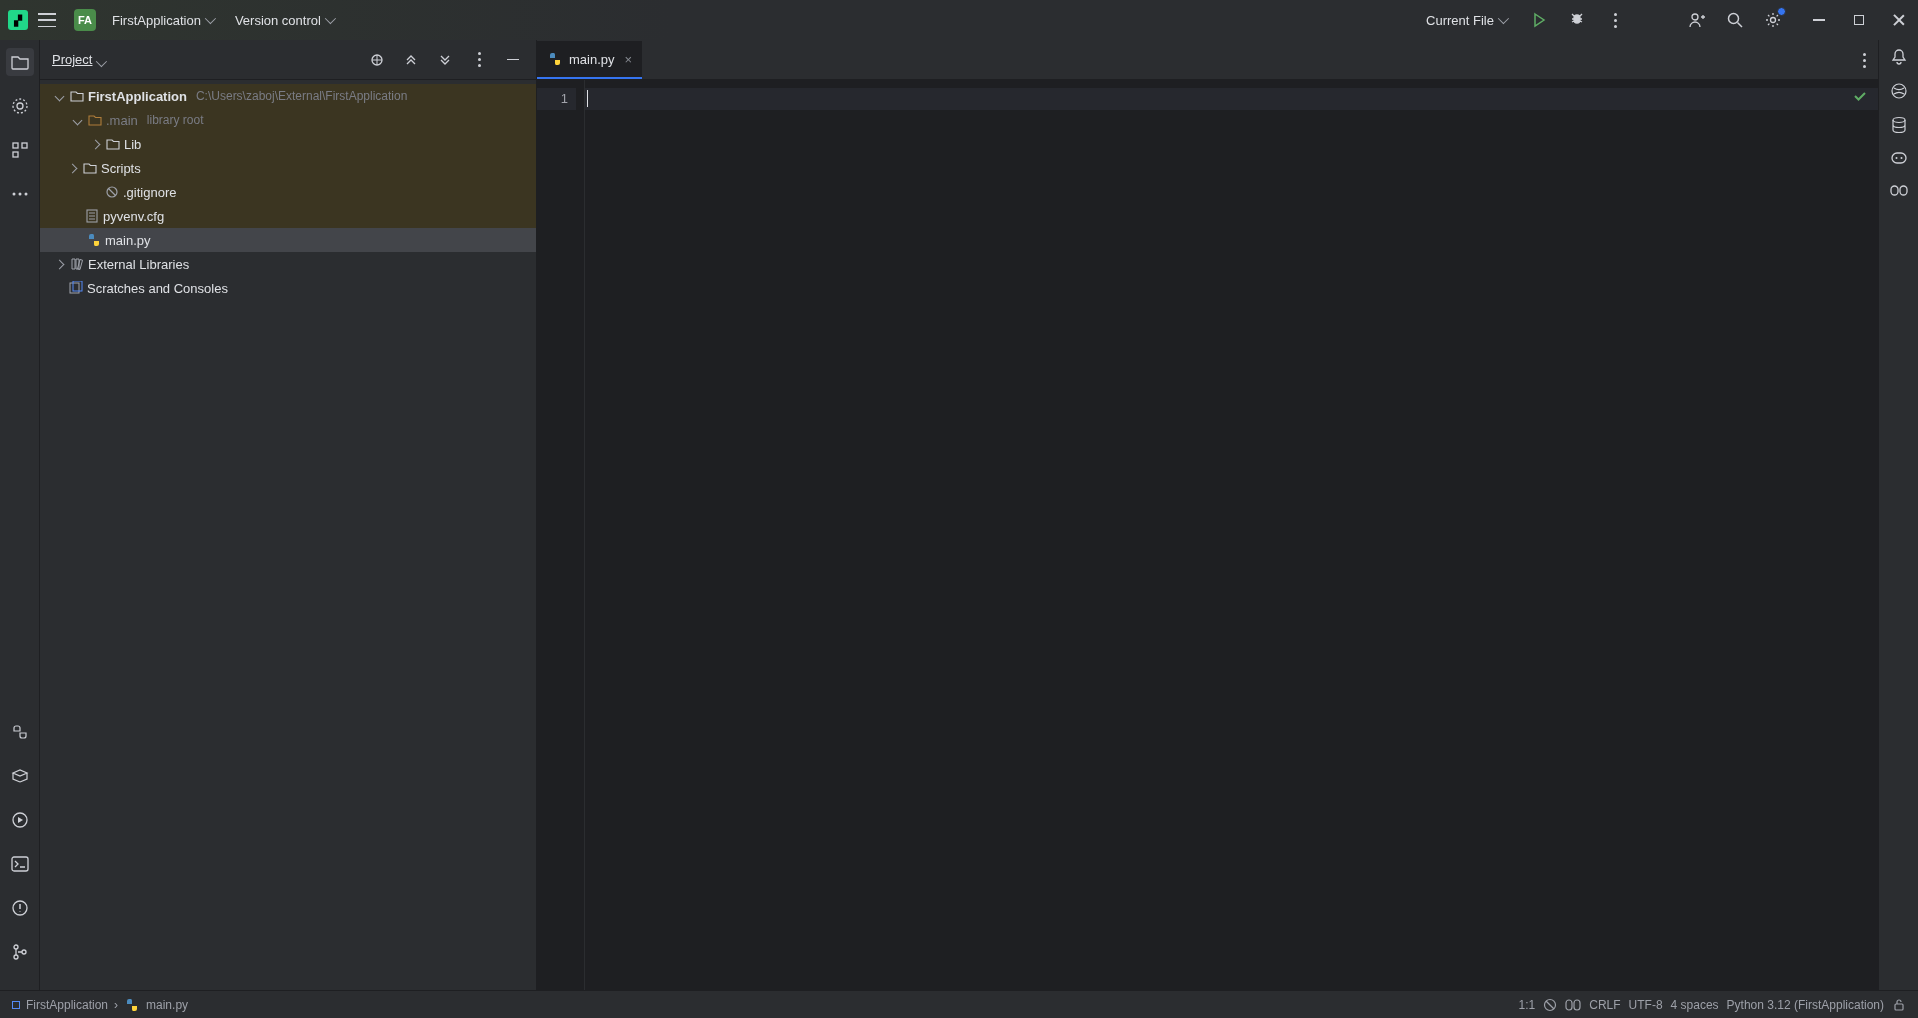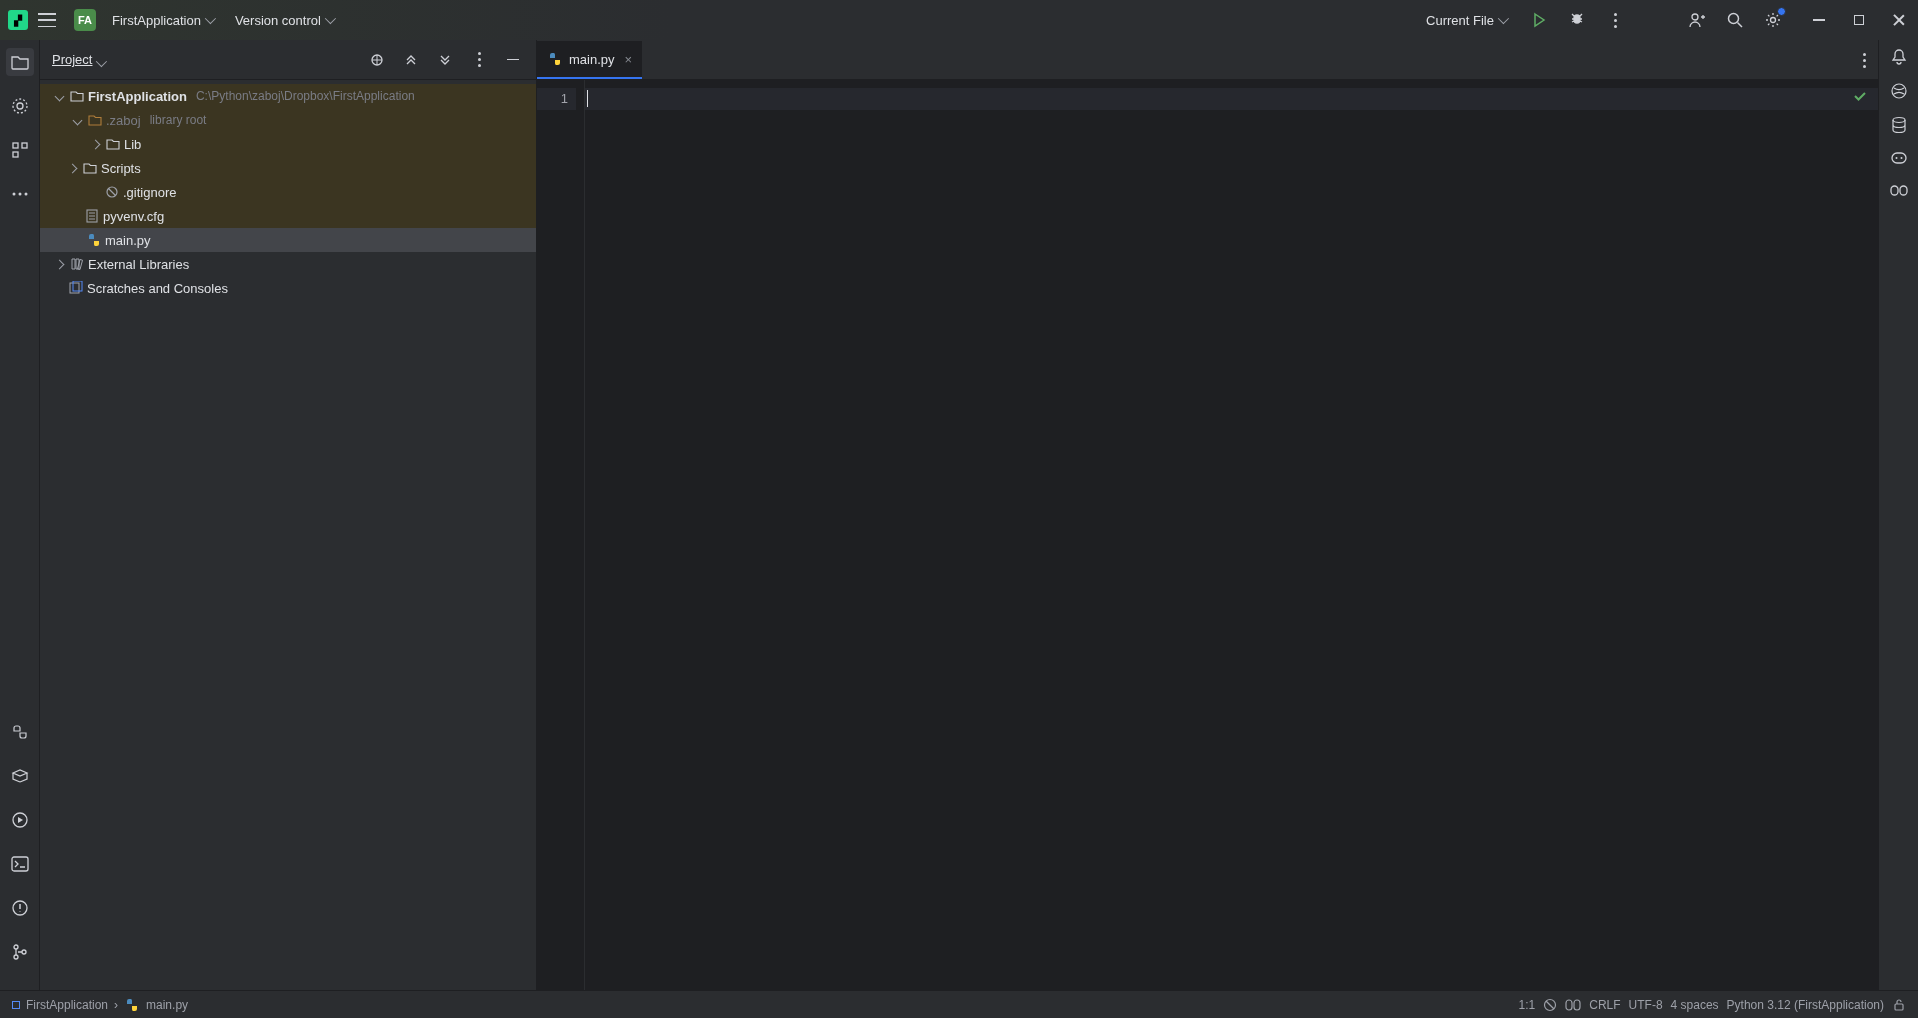--- a/index.html
+++ b/index.html
@@ -257,30 +257,30 @@
     </div>
     <div class="tree">
       <div class="tree-row highlight" style="padding-left:12px">
         <span class="arrow open"></span>
         <span class="ficon">
             <svg class="folder-svg" viewBox="0 0 14 12">
               <path d="M1 2h5l1.5 1.5H13V11H1z" stroke="#ced0d6" stroke-width="1.1" fill="none"></path>
             </svg>
           </span>
         <span style="font-weight:600">FirstApplication</span>
-        <span class="hint">C:\Python\zaboj\Dropbox\FirstApplication</span>
+        <span class="hint">C:\Users\zaboj\External\FirstApplication</span>
       </div>
       <div class="tree-row highlight" style="padding-left:30px">
         <span class="arrow open"></span>
         <span class="ficon">
             <svg class="folder-svg" viewBox="0 0 14 12">
               <path d="M1 2h5l1.5 1.5H13V11H1z" stroke="#b07d3b" stroke-width="1.1" fill="none"></path>
             </svg>
           </span>
-        <span class="muted">.zaboj</span>
+        <span class="muted">.main</span>
         <span class="hint">library root</span>
       </div>
       <div class="tree-row highlight" style="padding-left:48px">
         <span class="arrow closed"></span>
         <span class="ficon">
             <svg class="folder-svg" viewBox="0 0 14 12">
               <path d="M1 2h5l1.5 1.5H13V11H1z" stroke="#ced0d6" stroke-width="1.1" fill="none"></path>
             </svg>
           </span>
         <span>Lib</span>

